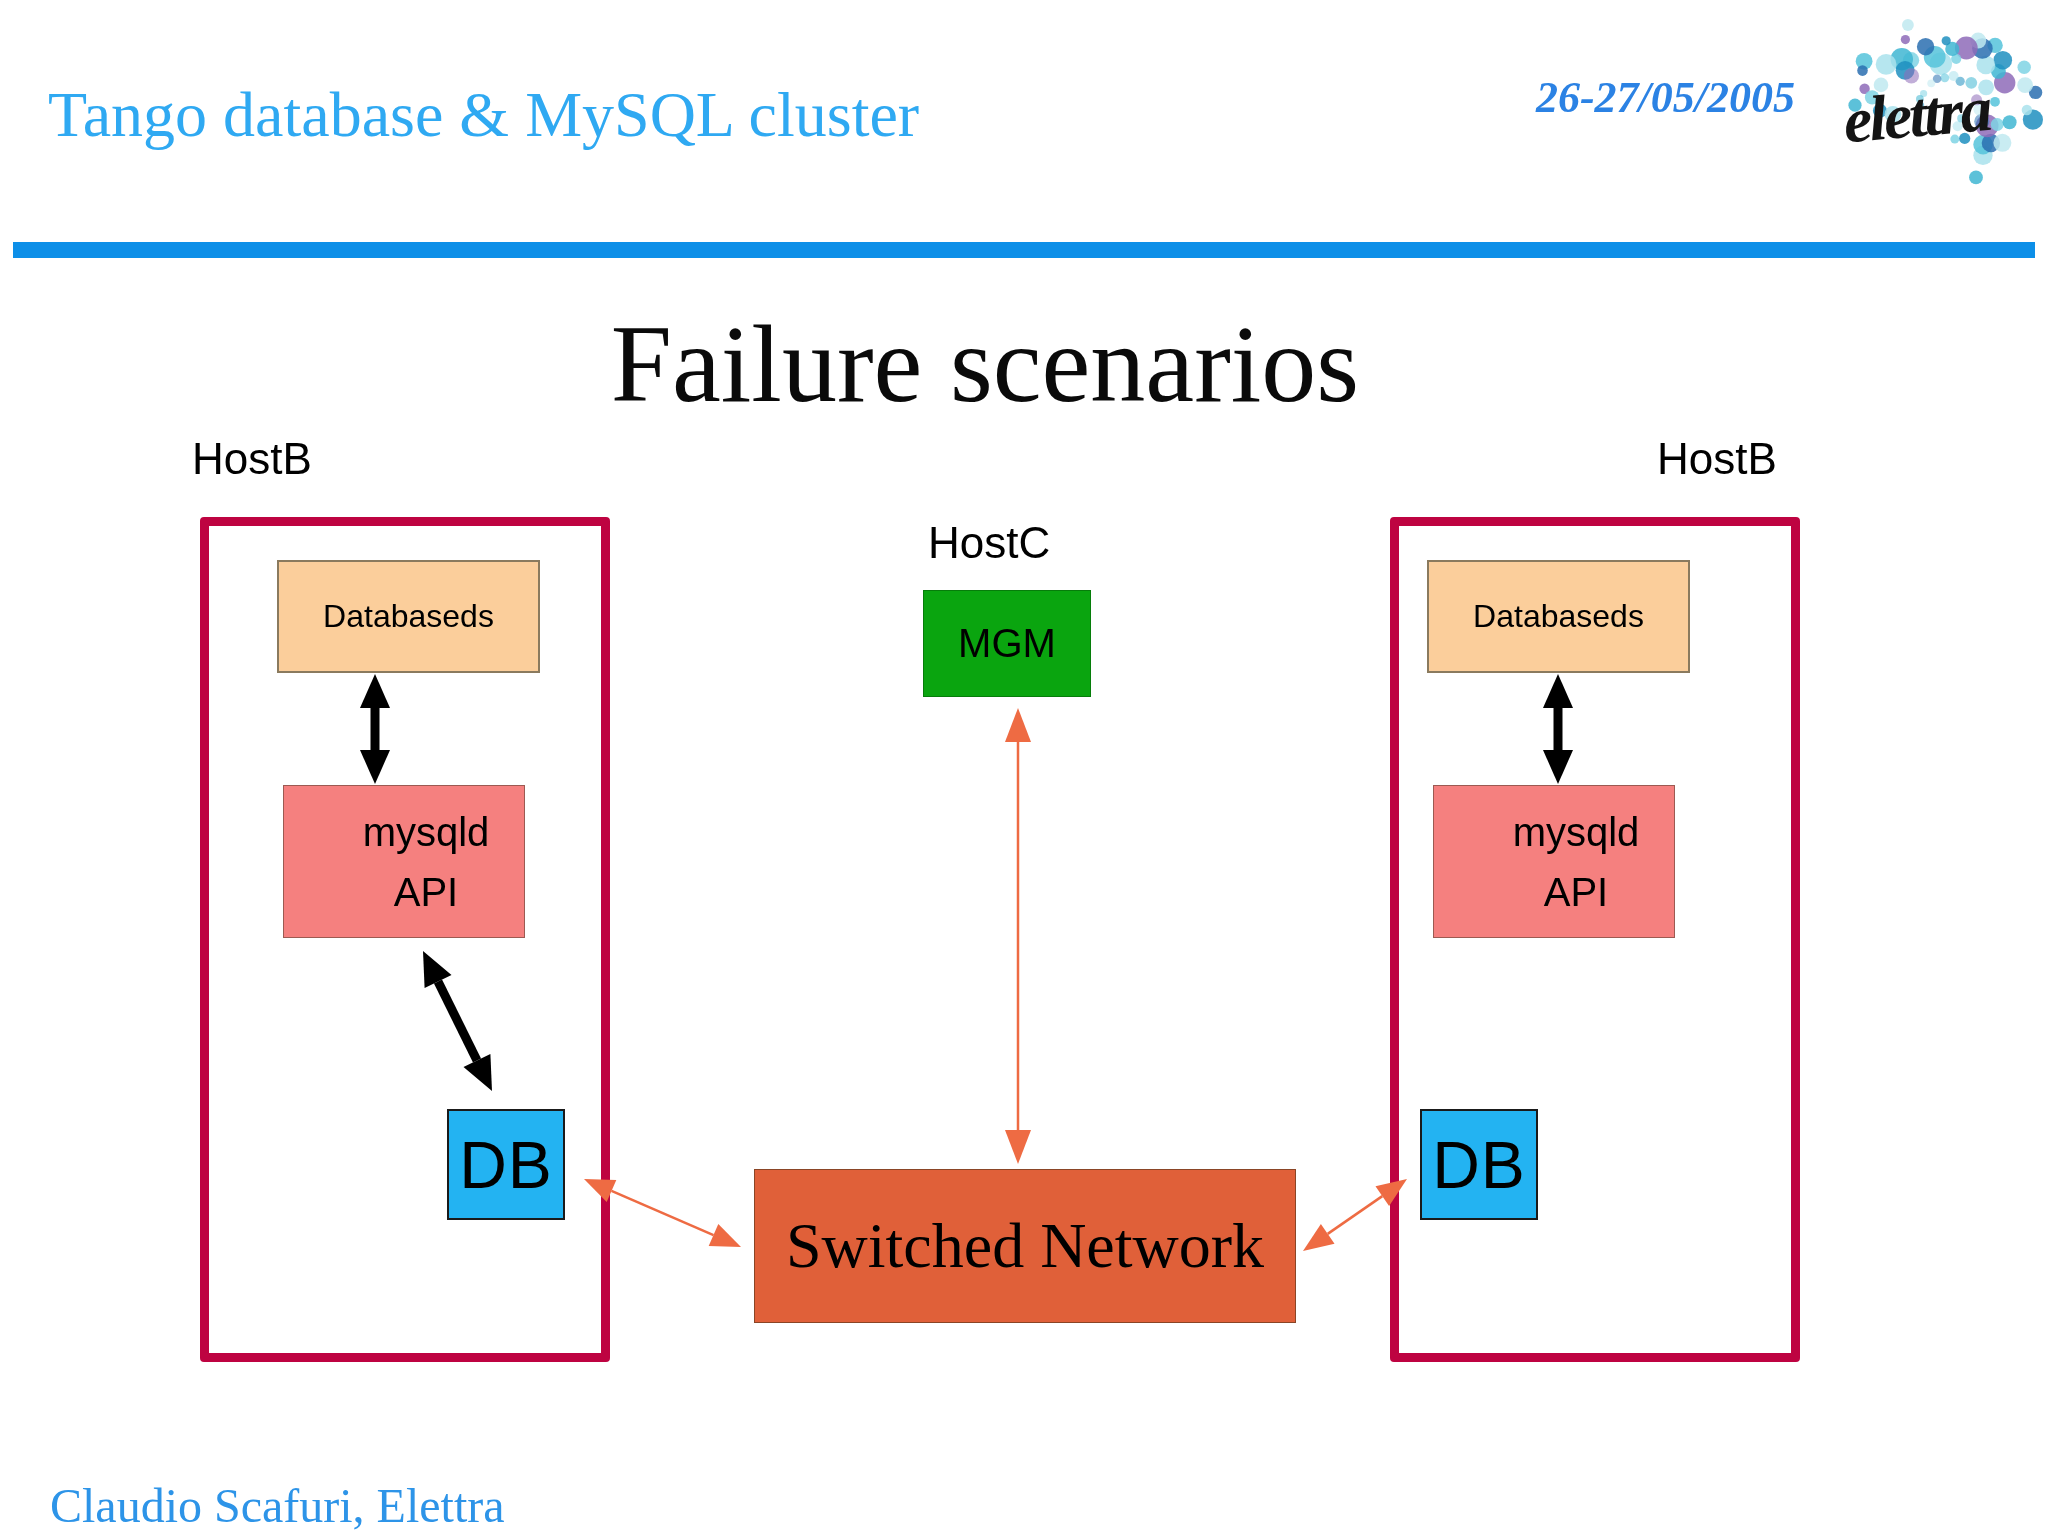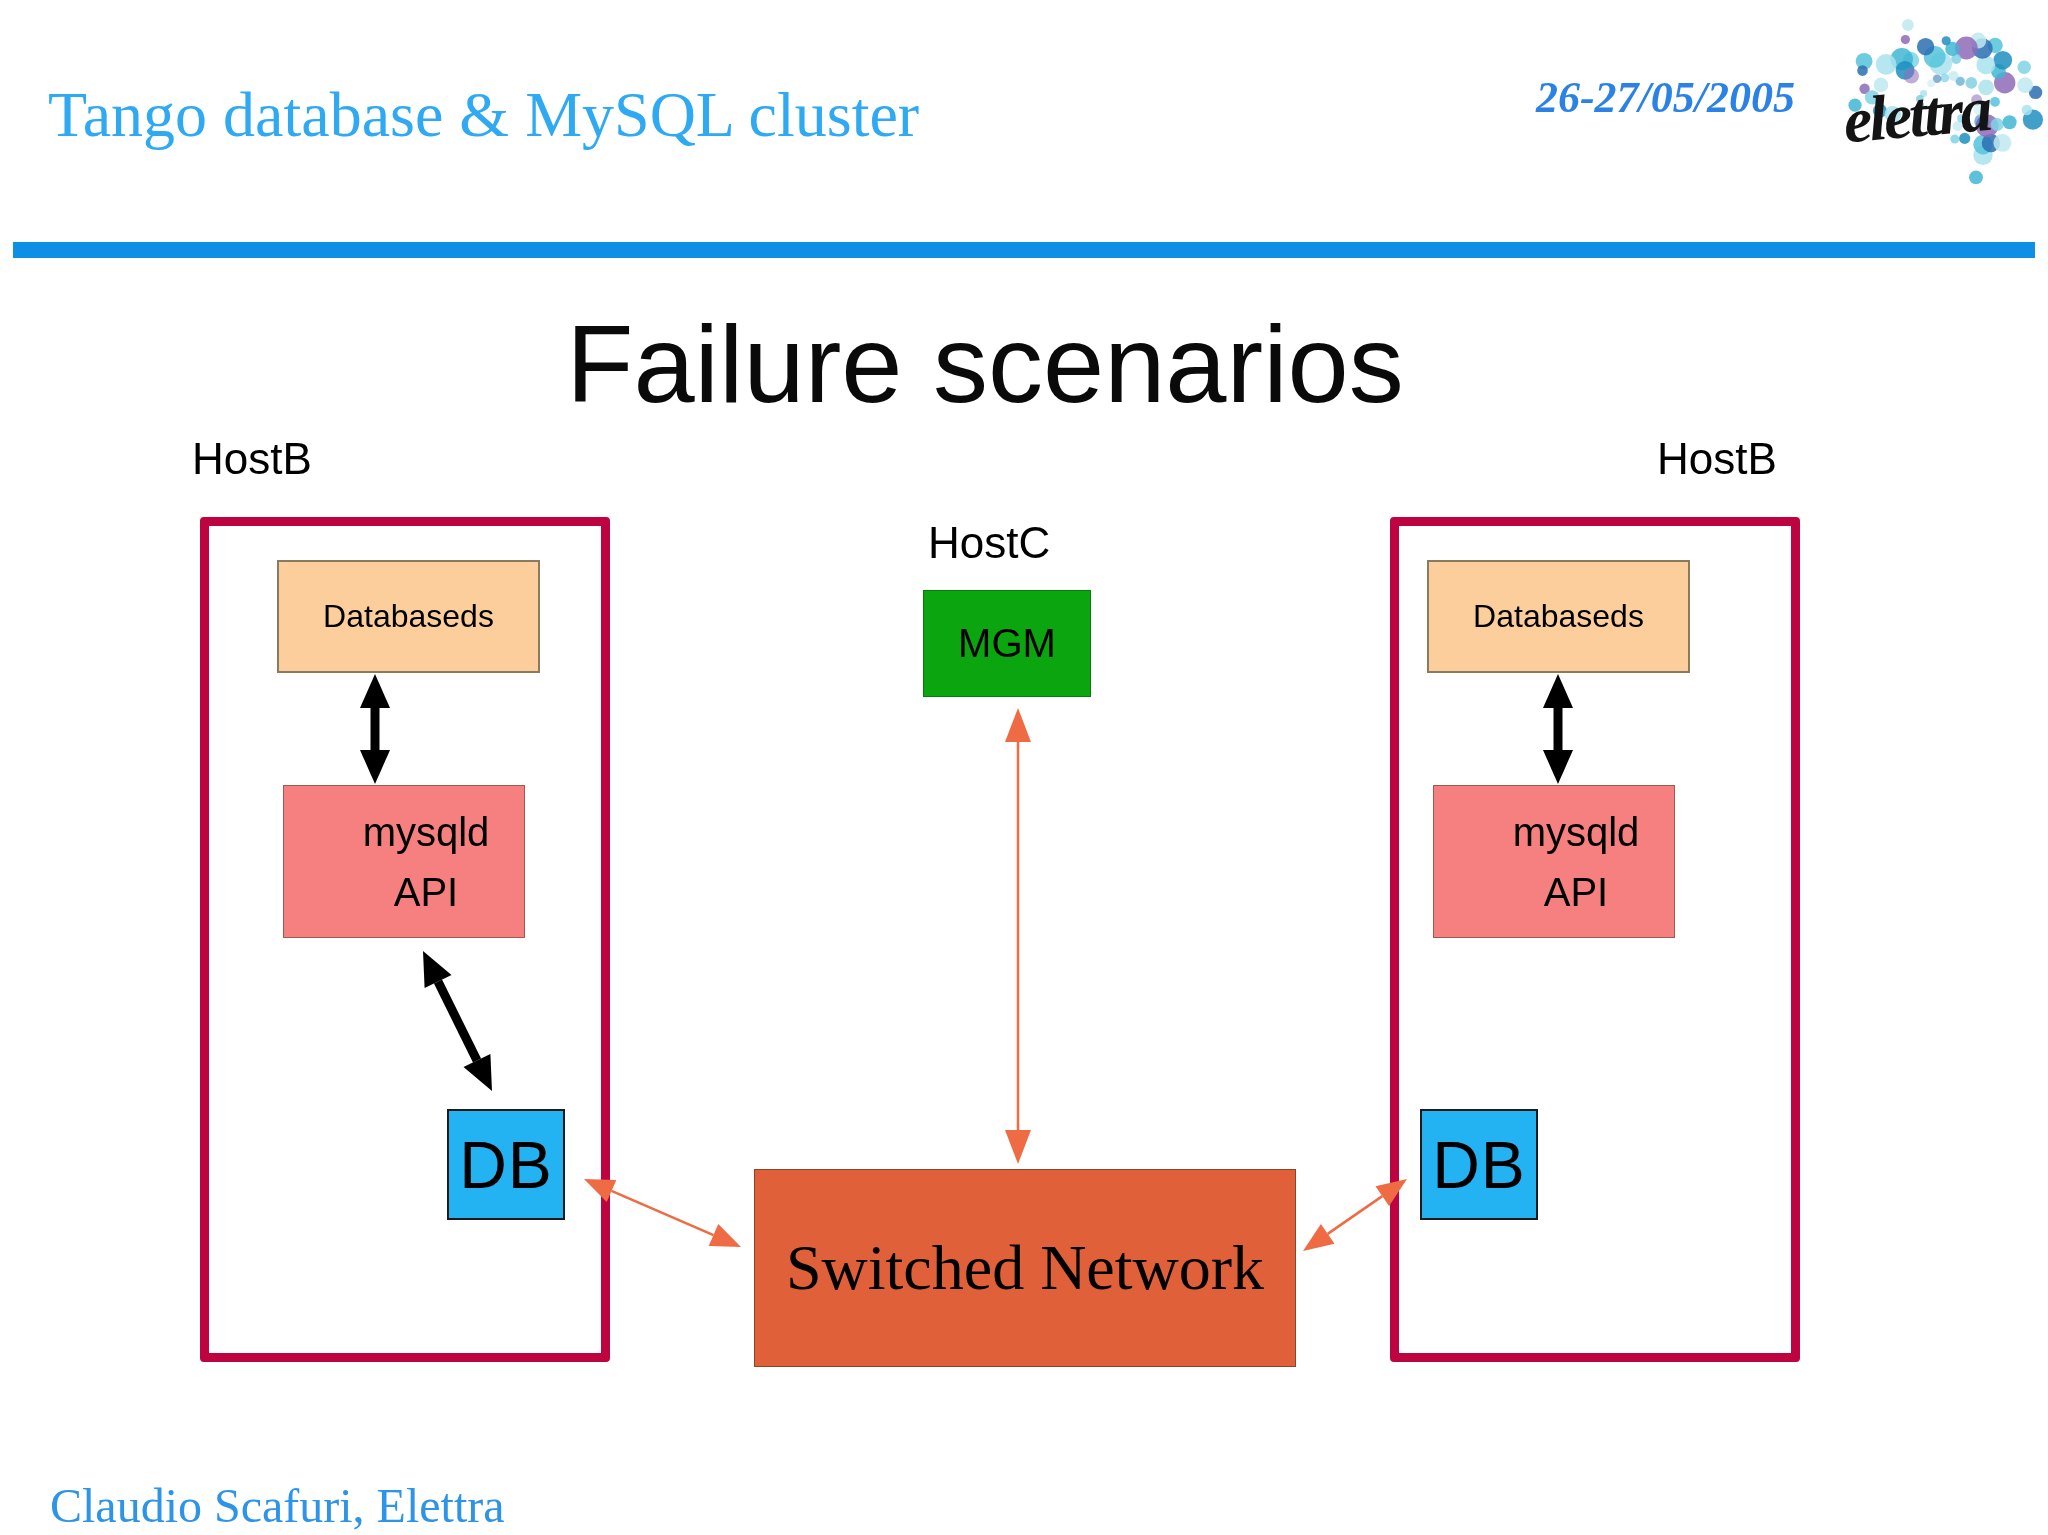--- a/index.html
+++ b/index.html
@@ -29,21 +29,21 @@
   #logo{position:absolute;left:1836px;top:2px;width:212px;height:215px;}
   #blue-rule{
     position:absolute;left:13px;top:242px;width:2022px;height:16px;
     background:var(--rule_blue,#0d8fe8);
   }
 
   
   #slide-title{
     position:absolute;left:0;top:298px;width:1970px;
     text-align:center;
-    font-family:Liberation Sans, sans-serif;
+    font-family:Liberation Serif, serif;
     font-size:110px;line-height:1.2;
     color:#0a0a0a;
   }
   #footer{
     position:absolute;left:50px;top:1478px;
     font-family:"Liberation Serif",serif;
     font-size:48px;color:var(--footer_blue,#2d94e8);
     white-space:nowrap;
   }
 
@@ -91,21 +91,21 @@
   }
   #db-a{left:447px;}
   #db-b{left:1420px;}
 
   #mgm-box{
     left:923px;top:590px;width:168px;height:107px;
     background:var(--mgm_fill,#0aa50f);
     border:1px solid #067d0a;font-size:40px;
   }
   #network-box{
-    left:754px;top:1169px;width:542px;height:198px;
+    left:754px;top:1169px;width:542px;height:154px;
     background:var(--network_fill,#e06039);
     border:1px solid #8a4526;
     font-family:"Liberation Serif",serif;font-size:64px;
   }
 
   #arrows{position:absolute;left:0;top:0;pointer-events:none;}
   .black-shaft{stroke:var(--arrow_black,#000);stroke-width:9;}
   .black-head{fill:var(--arrow_black,#000);}
   .orange-shaft{stroke:var(--arrow_orange,#ee6b43);stroke-width:2.5;}
   .orange-head{fill:var(--arrow_orange,#ee6b43);}

